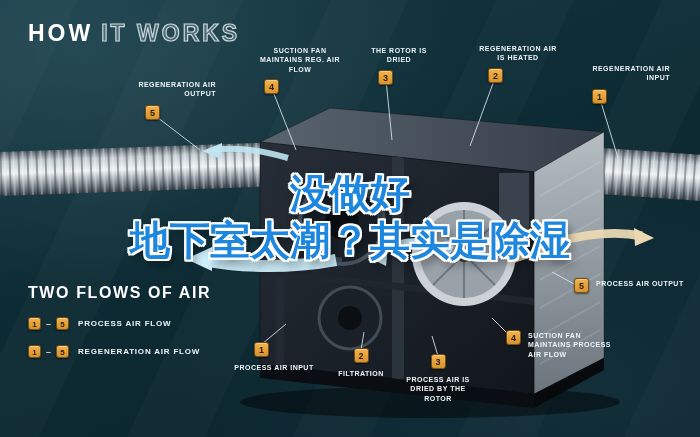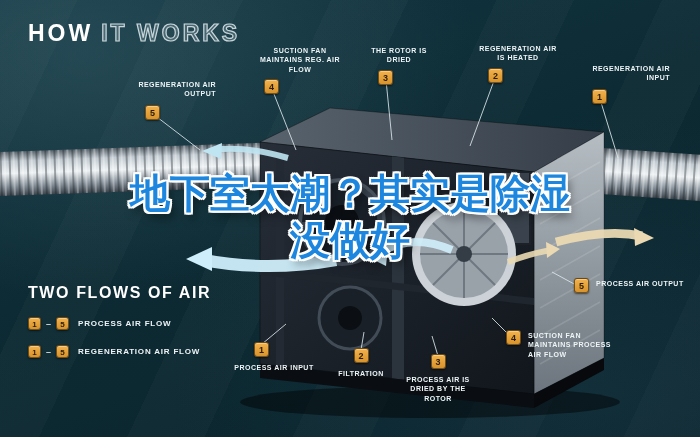--- a/index.html
+++ b/index.html
@@ -237,17 +237,17 @@
     </div>
     <div class="legend-row">
       <span class="badge">1</span>
       <span class="dash">–</span>
       <span class="badge">5</span>
       <span class="legend-label">REGENERATION AIR FLOW</span>
     </div>
   </div>
 
   <div class="headline">
+    <div>没做好</div>
     <div>地下室太潮？其实是除湿</div>
-    <div>没做好</div>
   </div>
 
 </div>
 
 </body></html>

